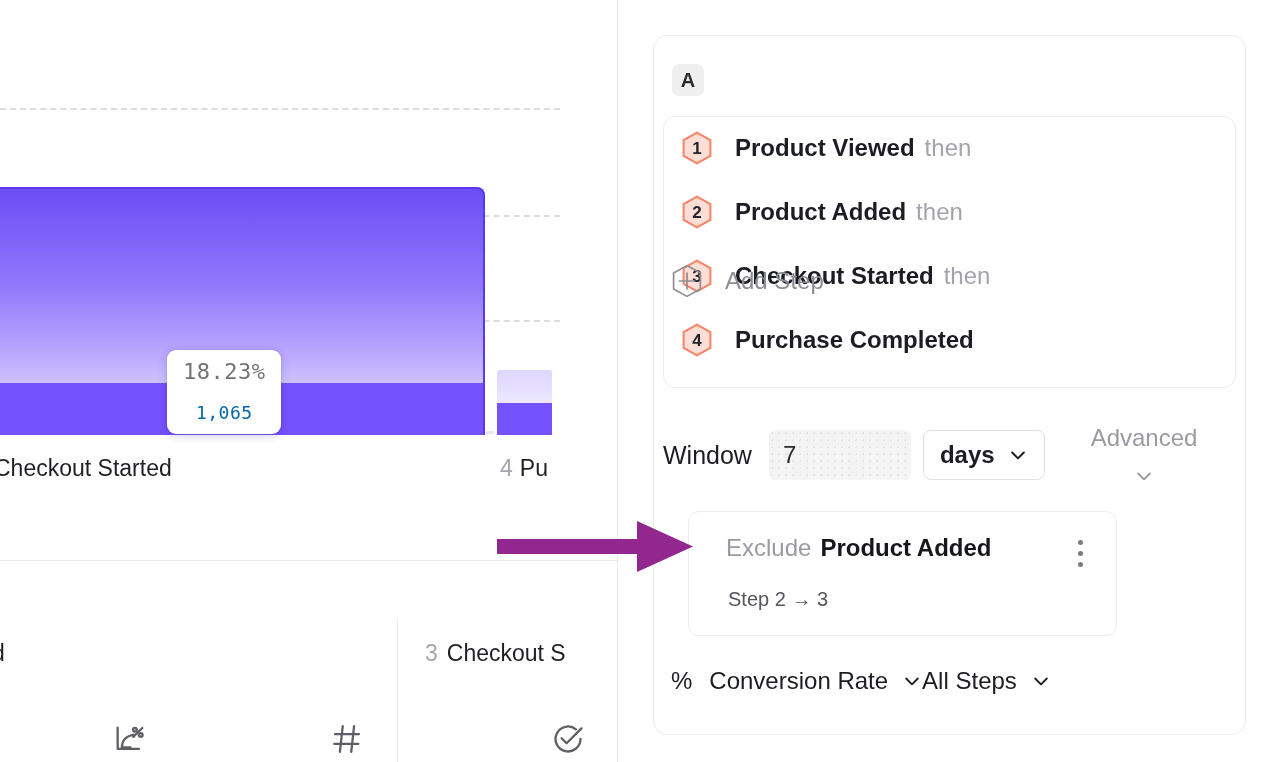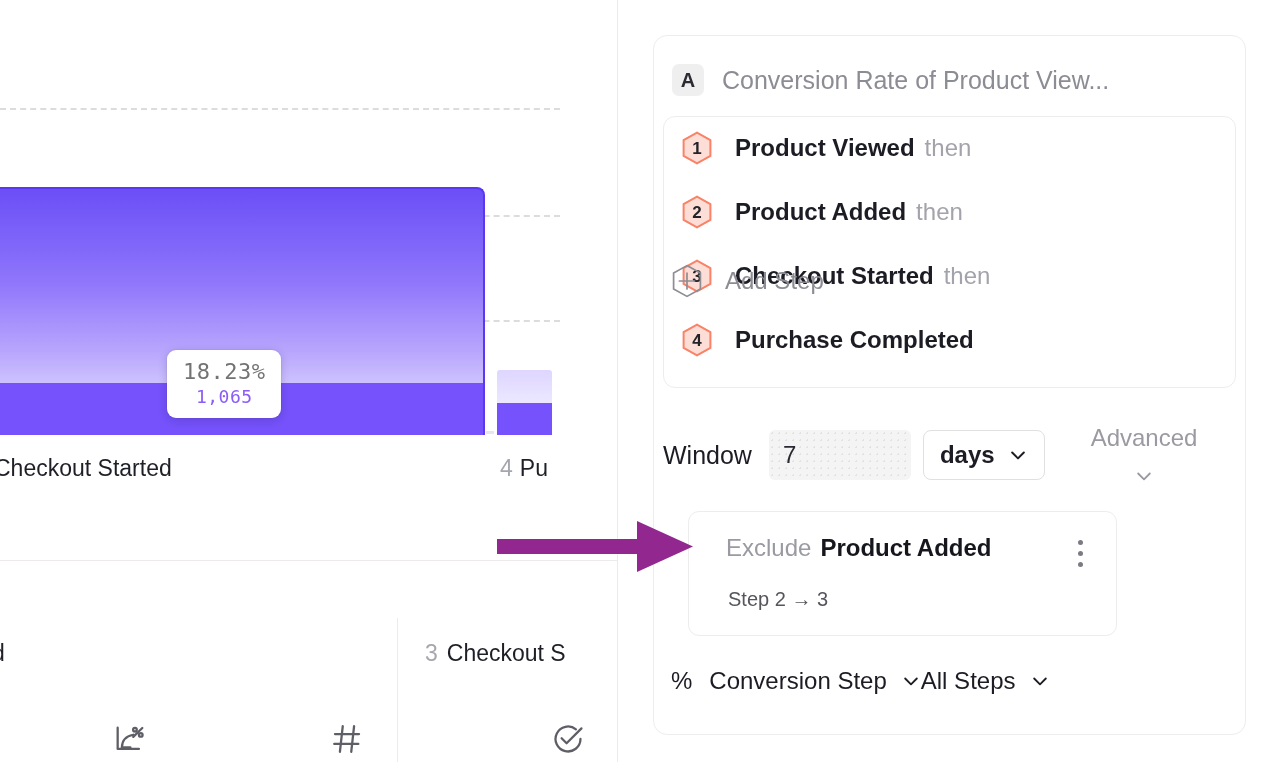--- a/index.html
+++ b/index.html
@@ -48,21 +48,21 @@
   .bar-gap-tick { position:absolute; left:486px; bottom:6px; width:8px; height:3px; background:#e7e4f3; }
 
   .tooltip {
     position: absolute; left: 167px; top: 350px;
     background:#fff; border-radius: 9px;
     box-shadow: 0 2px 10px rgba(30,20,70,.20), 0 0 0 1px rgba(0,0,0,.03);
     padding: 9px 16px 11px 16px; text-align:center;
     font-family: "DejaVu Sans Mono", "Liberation Mono", monospace;
   }
   .tooltip .pct { font-size: 22px; color:#737373; letter-spacing: .5px; line-height: 1.15; }
-  .tooltip .cnt { font-size: 18px; color:#8b5cf6; letter-spacing: .5px; margin-top: 2px; }
+  .tooltip .cnt { font-size: 18px; color:#0369a1; letter-spacing: .5px; margin-top: 18px; }
 
   .axis-labels { position:absolute; left:0; top:455px; width:617px; height:40px; }
   .axis-label { position:absolute; font-size:23px; color:#1f2027; font-weight:400; white-space:nowrap; }
   .axis-label .idx { color:#a6a6ae; margin-right:7px; }
 
   .hdivider { position:absolute; left:-10px; top:560px; width:627px; height:0; border-top:1px solid #eceaea; }
   .vdivider { position:absolute; left:397px; top:618px; width:0; height:144px; border-left:1px solid #eceaea; }
 
   .ghost-label { position:absolute; left:-8px; top:640px; font-size:23px; color:#1f2027; }
   .ghost-label2 { position:absolute; left:425px; top:640px; font-size:23px; color:#1f2027; white-space:nowrap; }
@@ -213,21 +213,20 @@
         </svg>
       </div>
     </div>
   </div>
 
   <div class="right-pane">
     <div class="outer-card">
 
       <div class="title-row">
         <div class="letter-badge">A</div>
-        <div class="title-text">Conversion Rate of Product View...</div>
       </div>
 
       <div class="steps-card">
 
         <div class="step-row" style="top:14px;">
           <div class="hex">
             <svg width="32" height="34" viewBox="0 0 32 34">
                 <polygon points="16,1.6 29.4,9 29.4,25 16,32.4 2.6,25 2.6,9" fill="#fdded6" stroke="#f98268" stroke-width="2"></polygon>
               </svg>
             <span class="num">1</span>
@@ -309,21 +308,21 @@
         <div class="kebab">
           <i></i>
           <i></i>
           <i></i>
         </div>
       </div>
 
       <div class="footer-row">
         <span class="pct-glyph">%</span>
         <div class="footer-item">
-          <span>Conversion Step</span>
+          <span>Conversion Rate</span>
           <svg width="20" height="20" viewBox="0 0 24 24" fill="none" stroke="#1c1c24" stroke-width="2.2" stroke-linecap="round" stroke-linejoin="round">
               <path d="M5 9l7 7 7-7"></path>
             </svg>
         </div>
         <div class="footer-item">
           <span>All Steps</span>
           <svg width="20" height="20" viewBox="0 0 24 24" fill="none" stroke="#1c1c24" stroke-width="2.2" stroke-linecap="round" stroke-linejoin="round">
               <path d="M5 9l7 7 7-7"></path>
             </svg>
         </div>

